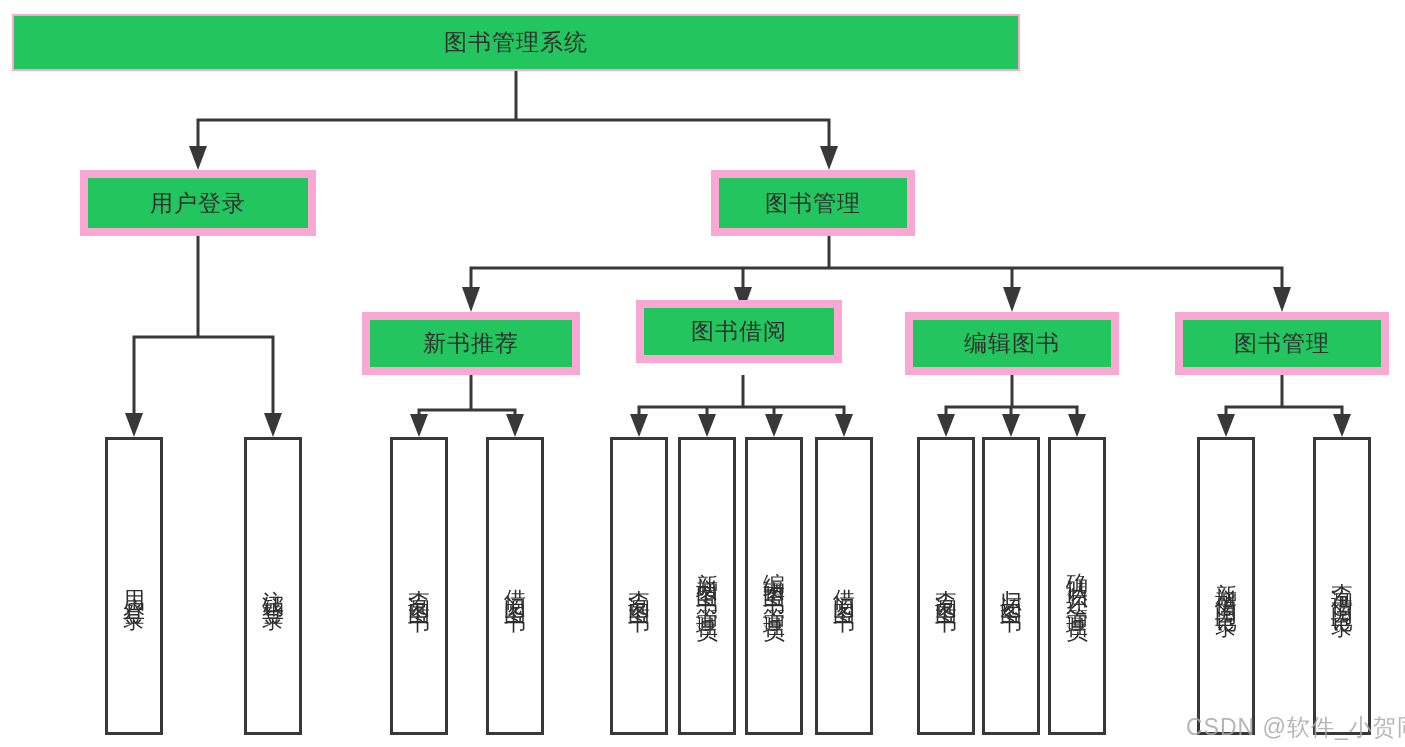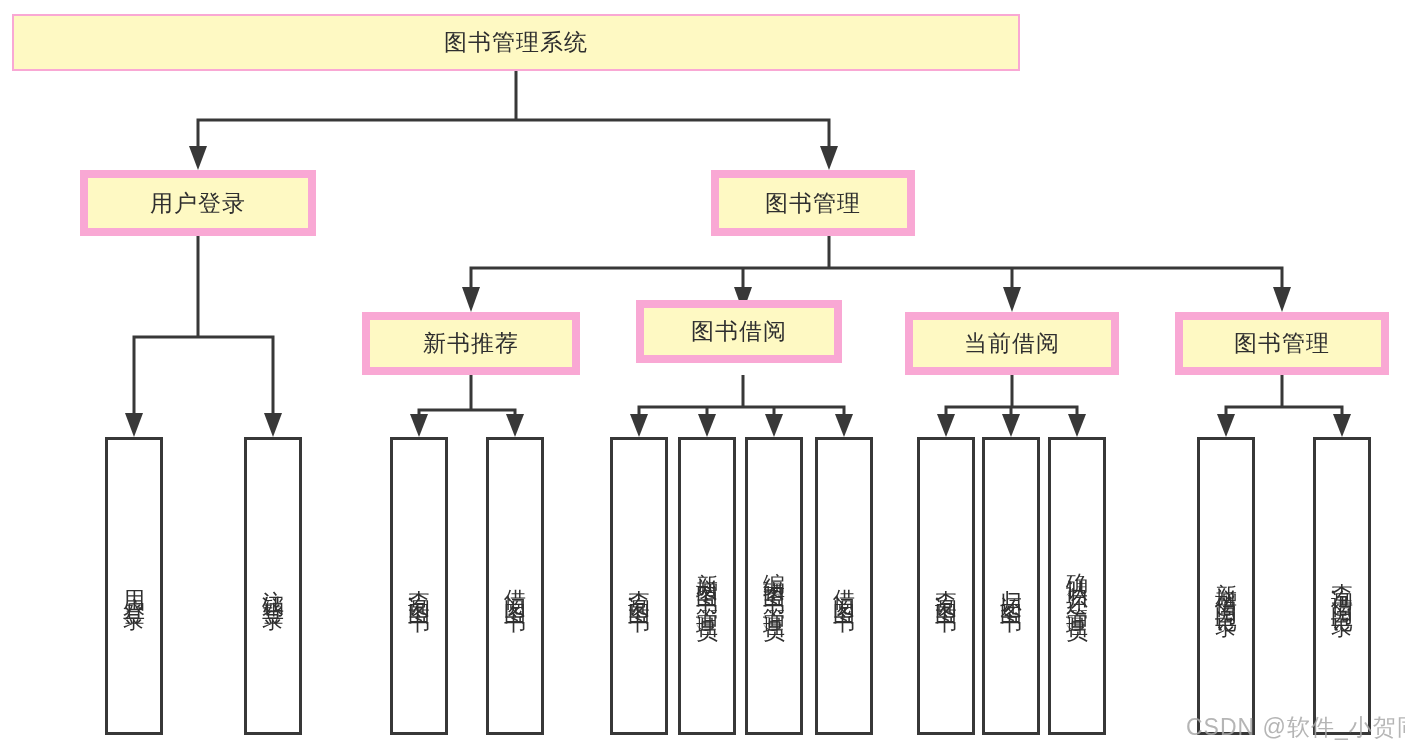--- a/index.html
+++ b/index.html
@@ -19,21 +19,21 @@
     position: absolute;
     left: 0; top: 0;
     width: 1405px;
     height: 747px;
     z-index: 1;
   }
   .box {
     position: absolute;
     box-sizing: border-box;
     border: 8px solid #f9a8d4;
-    background: #fef9c3;
+    background: #22c55e;
     display: flex;
     align-items: center;
     justify-content: center;
     color: #2f2f2f;
     font-size: 23px;
     letter-spacing: 1px;
     z-index: 2;
     white-space: nowrap;
   }
   .vbox {
@@ -147,21 +147,21 @@
     </g>
   </svg>
 
   <div class="box n-root">图书管理系统</div>
 
   <div class="box n-login">用户登录</div>
   <div class="box n-mgmt">图书管理</div>
 
   <div class="box n-newrec">新书推荐</div>
   <div class="box n-borrow">图书借阅</div>
-  <div class="box n-current">当前借阅</div>
+  <div class="box n-current">编辑图书</div>
   <div class="box n-records">图书管理</div>
 
   <div class="vbox l-a1">
     <span>用户登录</span>
   </div>
   <div class="vbox l-a2">
     <span>注销登录</span>
   </div>
 
   <div class="vbox l-b1">

